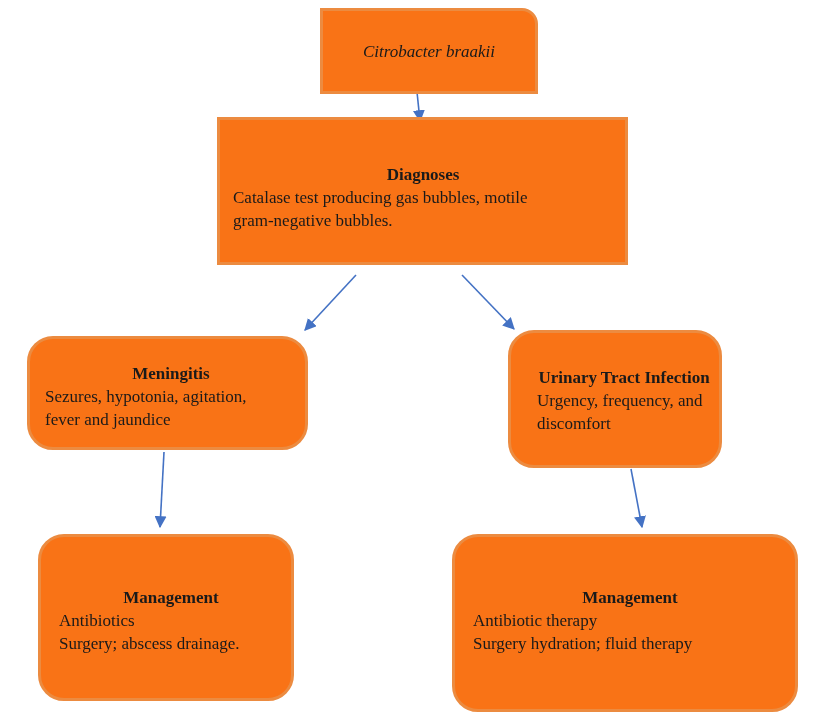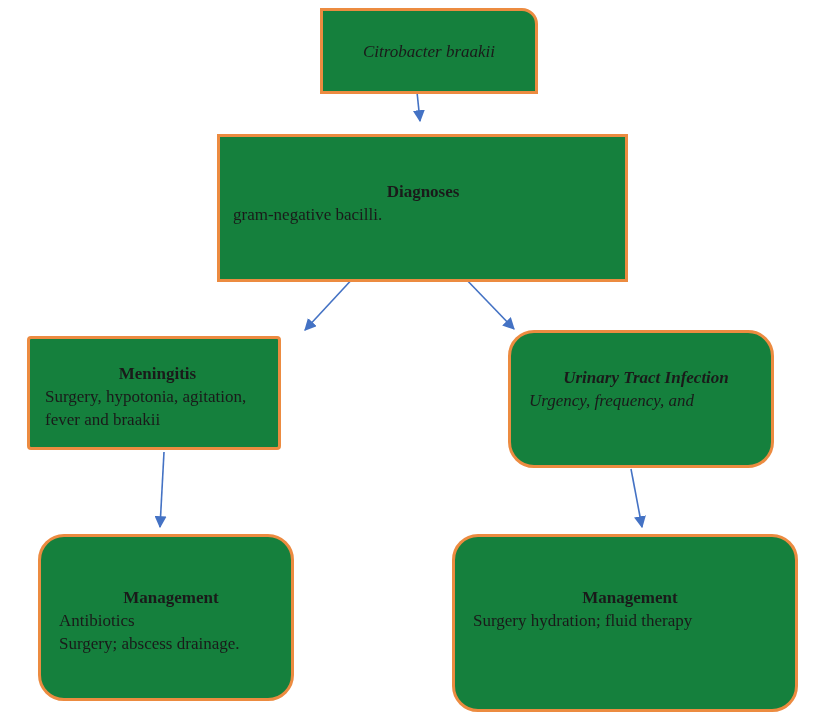--- a/index.html
+++ b/index.html
@@ -23,58 +23,57 @@
     left: 0;
     top: 0;
     width: 815px;
     height: 725px;
     pointer-events: none;
   }
   .node {
     position: absolute;
     box-sizing: border-box;
     border: 3px solid #ec8b40;
-    background: #15803d;
+    background: #f97316;
   }
   .node .title {
     font-weight: 700;
     text-align: center;
   }
   .node .body-line {
     text-align: left;
   }
   .node-organism {
     left: 320px; top: 8px;
     width: 218px; height: 86px;
     border-radius: 0 16px 0 0;
     display: flex;
     flex-direction: column;
     justify-content: center;
     align-items: center;
     text-align: center;
   }
   .node-organism .organism-name { font-style: italic; }
   .node-diagnoses {
-    left: 217px; top: 134px;
+    left: 217px; top: 117px;
     width: 411px; height: 148px;
     border-radius: 0;
     padding: 43px 12px 0 13px;
   }
   .node-meningitis {
     left: 27px; top: 336px;
-    width: 254px; height: 114px;
-    border-radius: 4px;
+    width: 281px; height: 114px;
+    border-radius: 26px;
     padding: 23px 8px 0 15px;
   }
   .node-uti {
     left: 508px; top: 330px;
-    width: 266px; height: 138px;
+    width: 214px; height: 138px;
     border-radius: 26px;
-    padding: 33px 8px 0 18px;
-    font-style: italic;
+    padding: 33px 8px 0 26px;
   }
   .node-mgmt-left {
     left: 38px; top: 534px;
     width: 256px; height: 167px;
     border-radius: 26px;
     padding: 49px 8px 0 18px;
   }
   .node-mgmt-right {
     left: 452px; top: 534px;
     width: 346px; height: 178px;
@@ -101,38 +100,41 @@
       <line x1="631" y1="469" x2="642" y2="527" marker-end="url(#arrowhead)"></line>
     </g>
   </svg>
 
   <div class="node node-organism">
     <div class="organism-name">Citrobacter braakii</div>
   </div>
 
   <div class="node node-diagnoses">
     <div class="title">Diagnoses</div>
-    <div class="body-line">gram-negative bacilli.</div>
+    <div class="body-line">Catalase test producing gas bubbles, motile</div>
+    <div class="body-line">gram-negative bubbles.</div>
   </div>
 
   <div class="node node-meningitis">
     <div class="title">Meningitis</div>
-    <div class="body-line">Surgery, hypotonia, agitation,</div>
-    <div class="body-line">fever and braakii</div>
+    <div class="body-line">Sezures, hypotonia, agitation,</div>
+    <div class="body-line">fever and jaundice</div>
   </div>
 
   <div class="node node-uti">
     <div class="title">Urinary Tract Infection</div>
     <div class="body-line">Urgency, frequency, and</div>
+    <div class="body-line">discomfort</div>
   </div>
 
   <div class="node node-mgmt-left">
     <div class="title">Management</div>
     <div class="body-line">Antibiotics</div>
     <div class="body-line">Surgery; abscess drainage.</div>
   </div>
 
   <div class="node node-mgmt-right">
     <div class="title">Management</div>
+    <div class="body-line">Antibiotic therapy</div>
     <div class="body-line">Surgery hydration; fluid therapy</div>
   </div>
 
 </div>
 
 </body></html>

